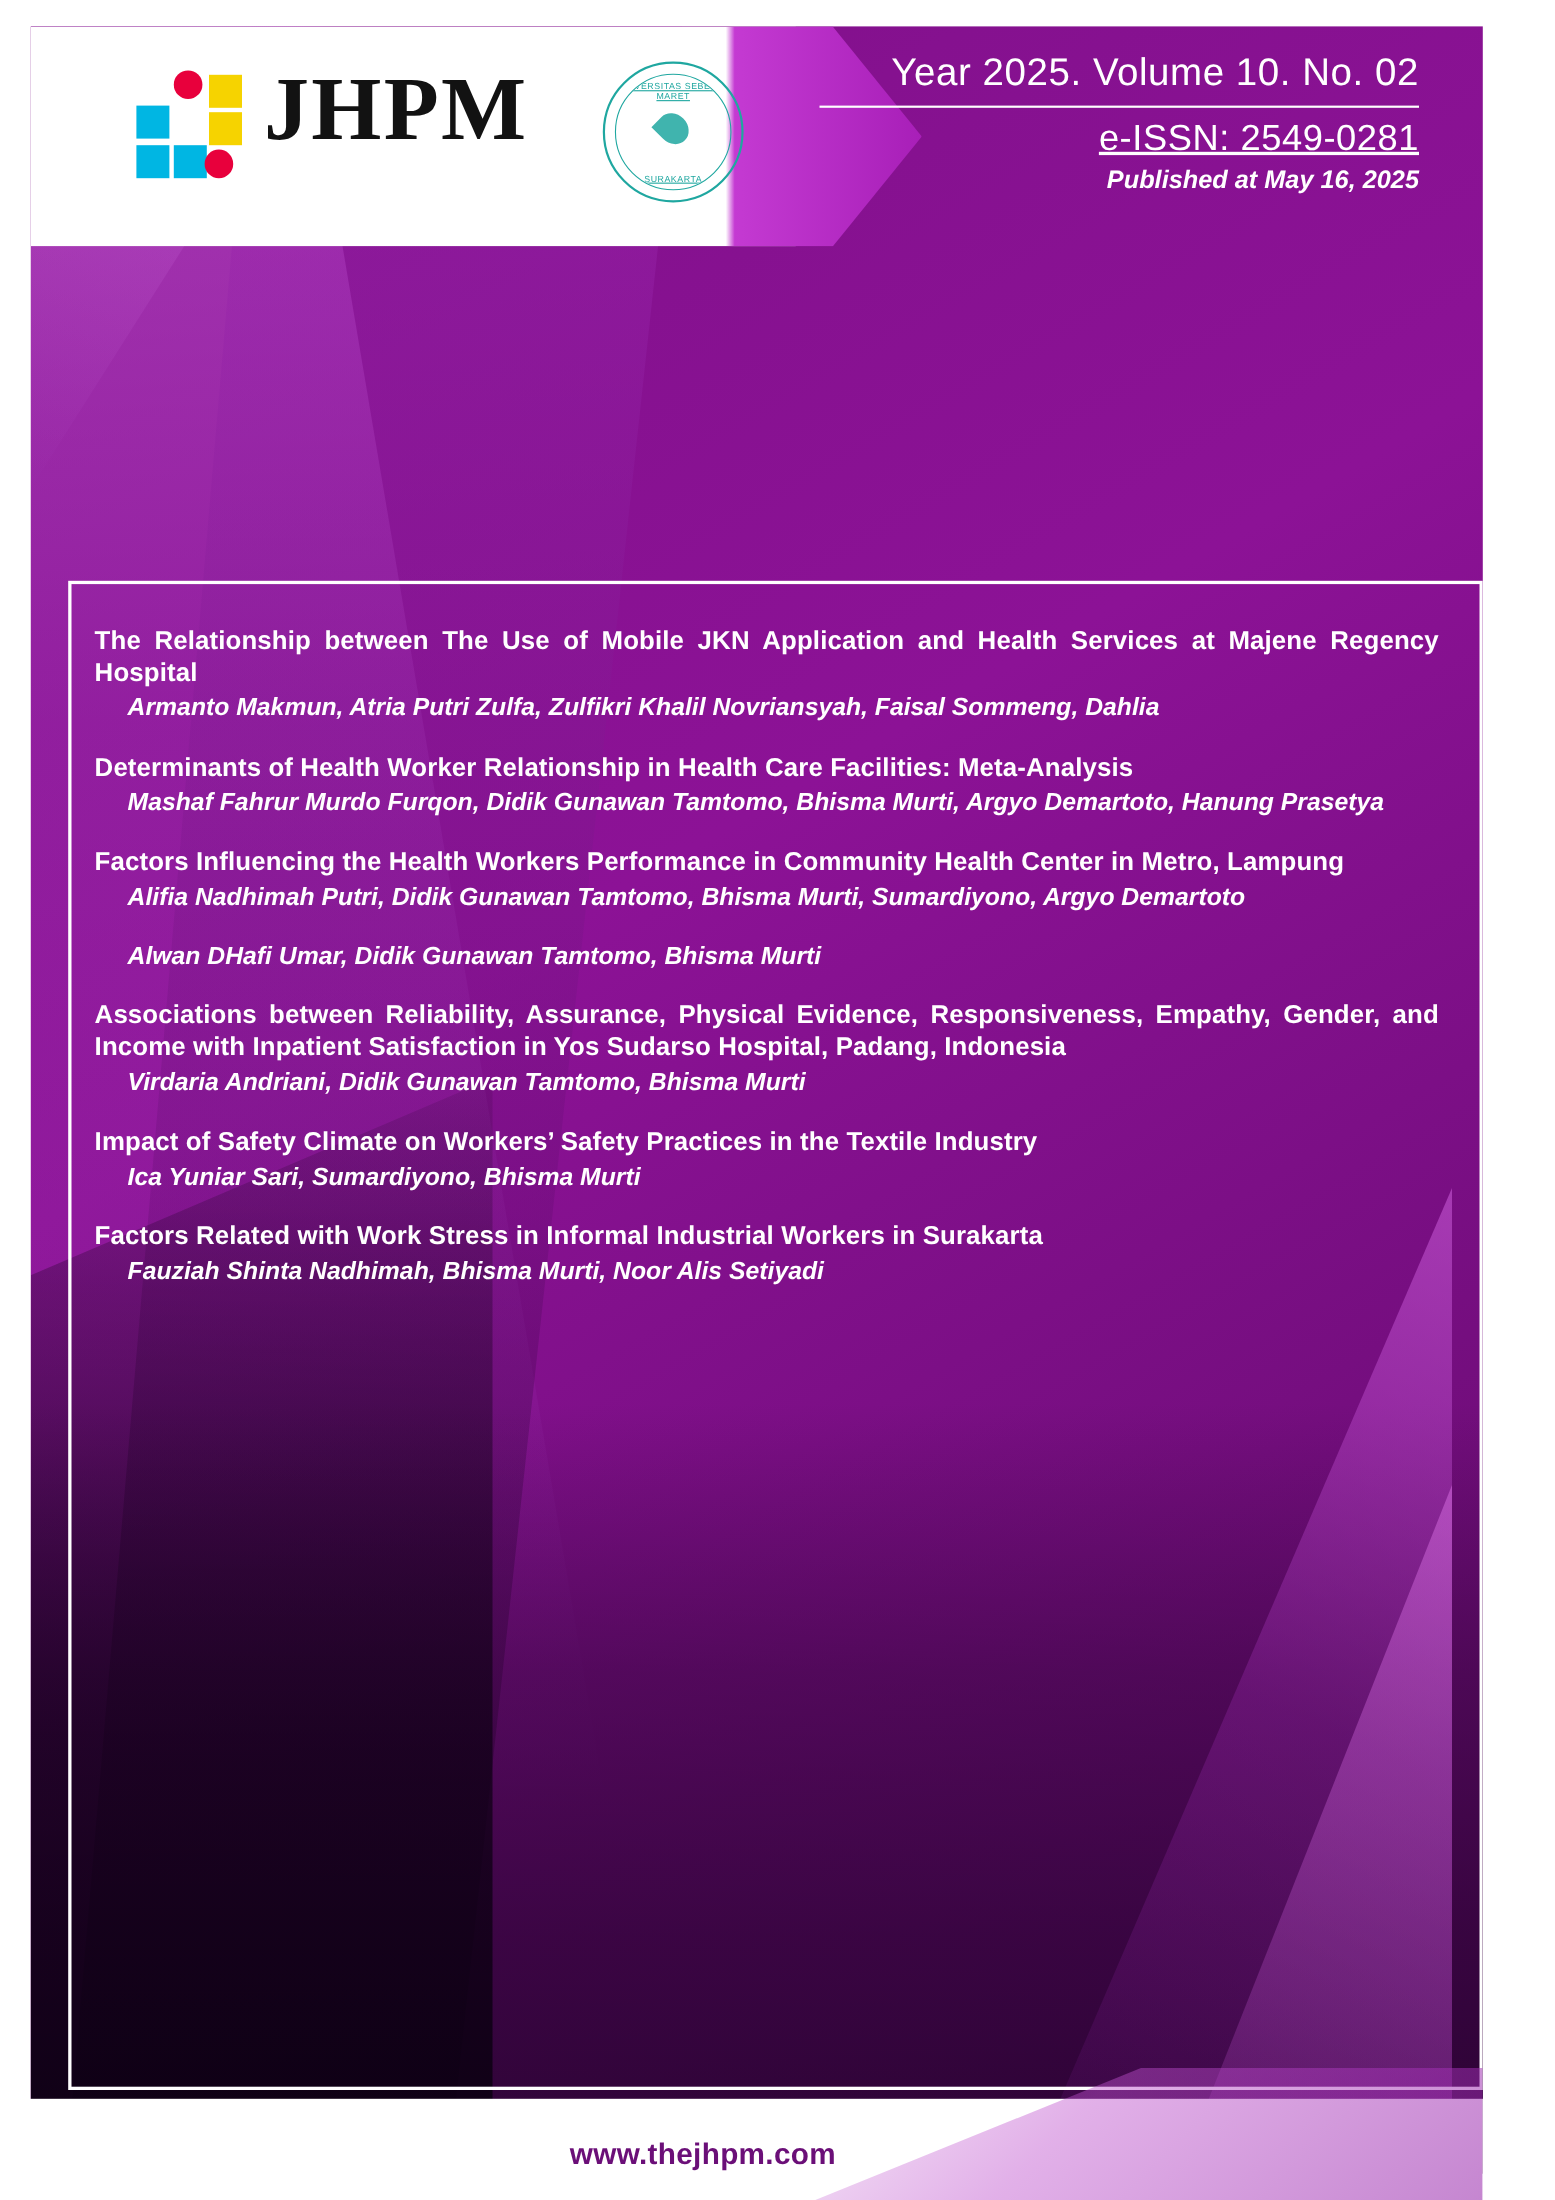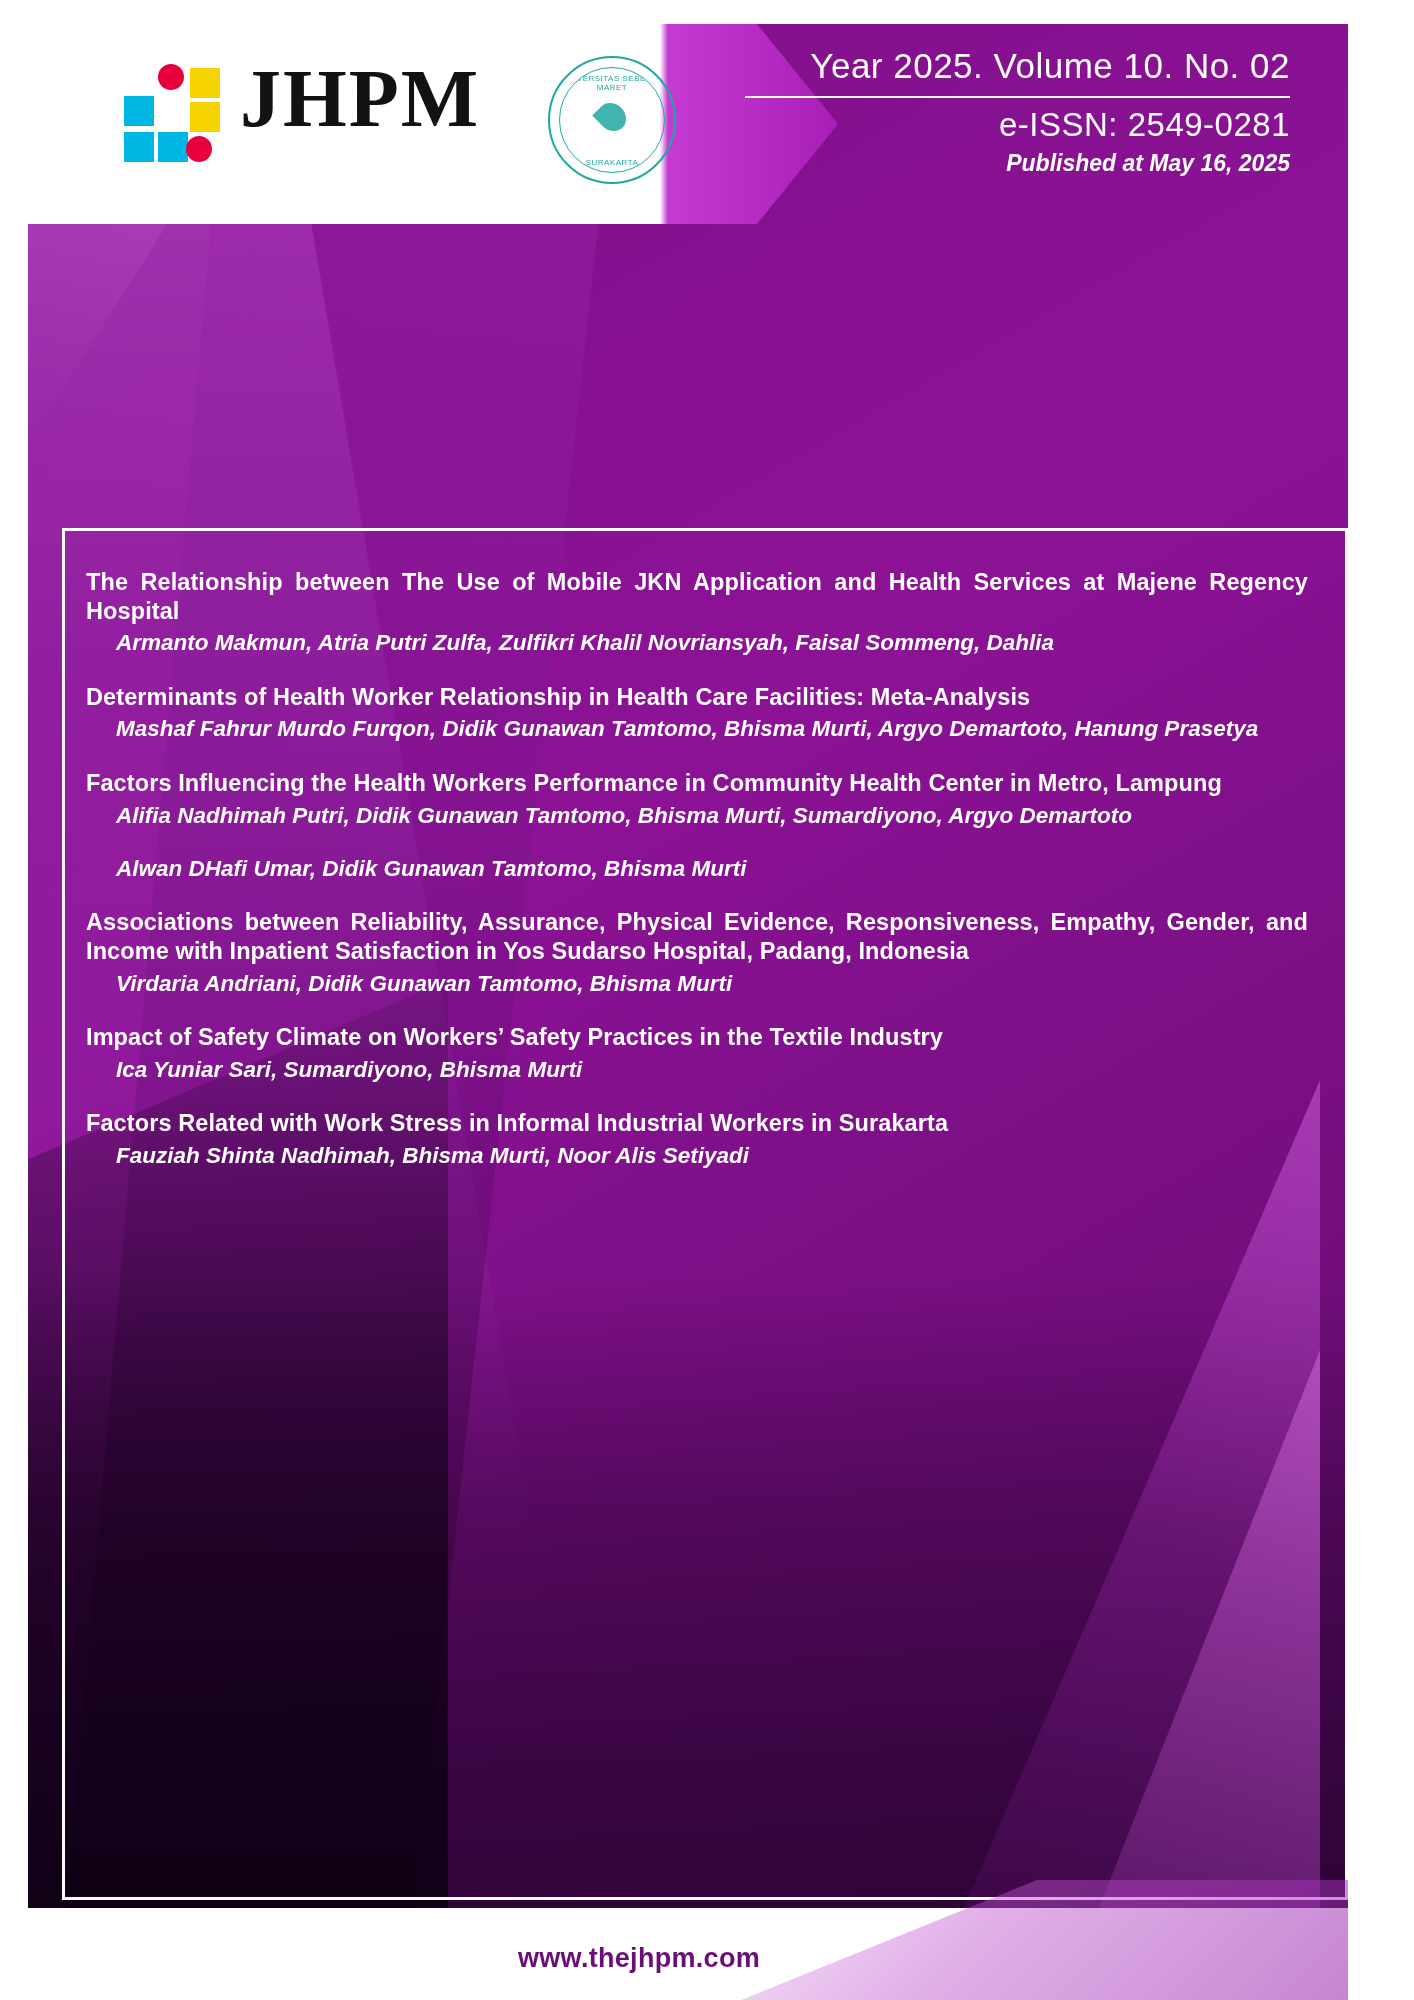--- a/index.html
+++ b/index.html
@@ -152,20 +152,21 @@
     position: absolute;
     inset: 0;
     font-size: 8px;
     color: #1fa7a0;
     letter-spacing: .5px;
   }
   .seal-ring-text span {
     position: absolute;
     left: 0; right: 0;
     text-align: center;
+    text-decoration: underline;
   }
   .seal-top { top: 6px; }
   .seal-bottom { bottom: 5px; }
   
   .header-right {
     position: absolute;
     right: 58px;
     top: 46px;
     text-align: right;
     color: #ffffff;
@@ -177,20 +178,21 @@
   }
   .hdr-rule {
     margin: 10px 0 8px auto;
     width: 545px;
     height: 2px;
     background: #ffffff;
   }
   .hdr-issn {
     font-size: 33px;
     letter-spacing: .5px;
+    text-decoration: underline;
   }
   .hdr-pub {
     margin-top: 6px;
     font-size: 23px;
     font-style: italic;
     font-weight: 700;
   }
   
   .journal-title {
     position: absolute;

